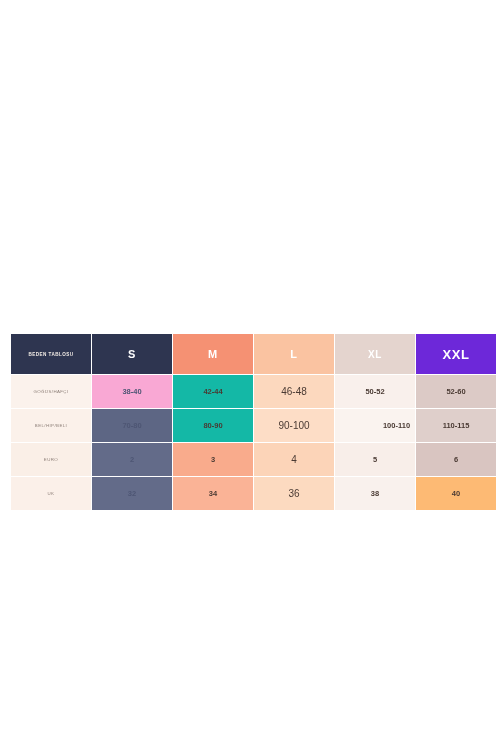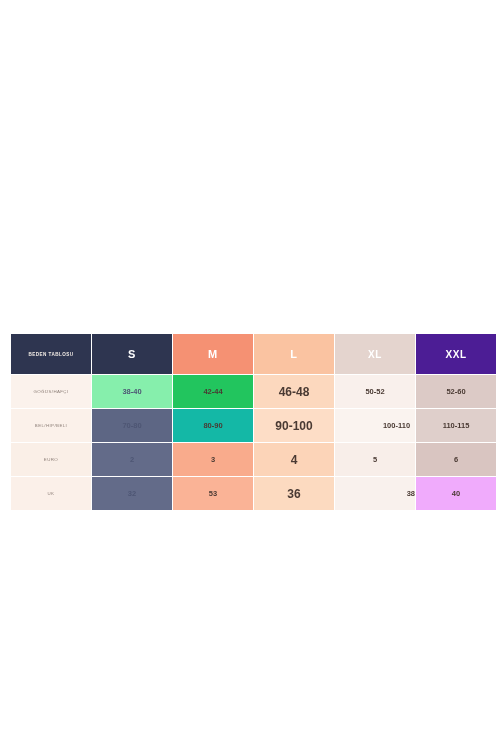--- a/index.html
+++ b/index.html
@@ -80,23 +80,23 @@
     letter-spacing: 0.6px;
   }
   .hdr-xl {
     background: #e4d4ce;
     color: #ffffff;
     font-size: 10px;
     font-weight: 700;
     letter-spacing: 0.6px;
   }
   .hdr-xxl {
-    background: #4c1d95;
-    color: #ffffff;
-    font-size: 10px;
+    background: #6d28d9;
+    color: #ffffff;
+    font-size: 13px;
     font-weight: 700;
     letter-spacing: 0.6px;
   }
 
   
   tr.data-row td { height: 33px; }
 
   .cell-label {
     background: #fbf1ea;
     color: #8d7f78;
@@ -112,66 +112,66 @@
   }
   .cell-m {
     background: #fab295;
     color: #4a3a33;
     font-size: 7.5px;
     font-weight: 700;
   }
   .cell-l {
     background: #fcd6bb;
     color: #4a3a33;
-    font-size: 12px;
-    font-weight: 700;
+    font-size: 10px;
+    font-weight: 400;
   }
   .cell-xl {
     background: #f8efeb;
     color: #4a3a33;
     font-size: 7.5px;
     font-weight: 700;
   }
   .cell-xxl {
     background: #dbc8c4;
     color: #4a3a33;
     font-size: 7.5px;
     font-weight: 700;
   }
 
   
   tr.row-0 .cell-label { background: #fbf2ec; }
   tr.row-1 .cell-label { background: #fbf1ea; }
   tr.row-2 .cell-label { background: #faefe7; }
   tr.row-3 .cell-label { background: #fbf0e9; }
 
-  tr.row-0 .cell-s { background: #86efac; }
+  tr.row-0 .cell-s { background: #f9a8d4; }
   tr.row-1 .cell-s { background: #5d6684; }
   tr.row-2 .cell-s { background: #636b89; }
   tr.row-3 .cell-s { background: #636b89; }
 
-  tr.row-0 .cell-m { background: #22c55e; }
+  tr.row-0 .cell-m { background: #14b8a6; }
   tr.row-1 .cell-m { background: #14b8a6; }
   tr.row-2 .cell-m { background: #f9ab8c; }
   tr.row-3 .cell-m { background: #fab396; }
 
   tr.row-0 .cell-l { background: #fcd8be; }
   tr.row-1 .cell-l { background: #fdddc6; }
   tr.row-2 .cell-l { background: #fcd4b8; }
   tr.row-3 .cell-l { background: #fcdac0; }
 
   tr.row-0 .cell-xl { background: #f9f0ec; }
   tr.row-1 .cell-xl { background: #faf3ef; padding-left: 43px; }
   tr.row-2 .cell-xl { background: #f8eee9; }
-  tr.row-3 .cell-xl { background: #f9f1ed; text-align: right; }
+  tr.row-3 .cell-xl { background: #f9f1ed; }
 
   tr.row-0 .cell-xxl { background: #dccac6; }
   tr.row-1 .cell-xxl { background: #dfcfcb; }
   tr.row-2 .cell-xxl { background: #d9c5c1; }
-  tr.row-3 .cell-xxl { background: #f0abfc; }
+  tr.row-3 .cell-xxl { background: #fdba74; }
 </style>
 </head>
 <body>
 
 <div id="size-chart-figure">
   <table class="size-table">
     <colgroup>
       <col class="c-label">
       <col class="c-s">
       <col class="c-m">
@@ -212,20 +212,20 @@
         <td class="cell-s">2</td>
         <td class="cell-m">3</td>
         <td class="cell-l">4</td>
         <td class="cell-xl">5</td>
         <td class="cell-xxl">6</td>
       </tr>
 
       <tr class="data-row row-3">
         <td class="cell-label">UK</td>
         <td class="cell-s">32</td>
-        <td class="cell-m">53</td>
+        <td class="cell-m">34</td>
         <td class="cell-l">36</td>
         <td class="cell-xl">38</td>
         <td class="cell-xxl">40</td>
       </tr>
     </tbody>
   </table>
 </div>
 
 </body></html>

